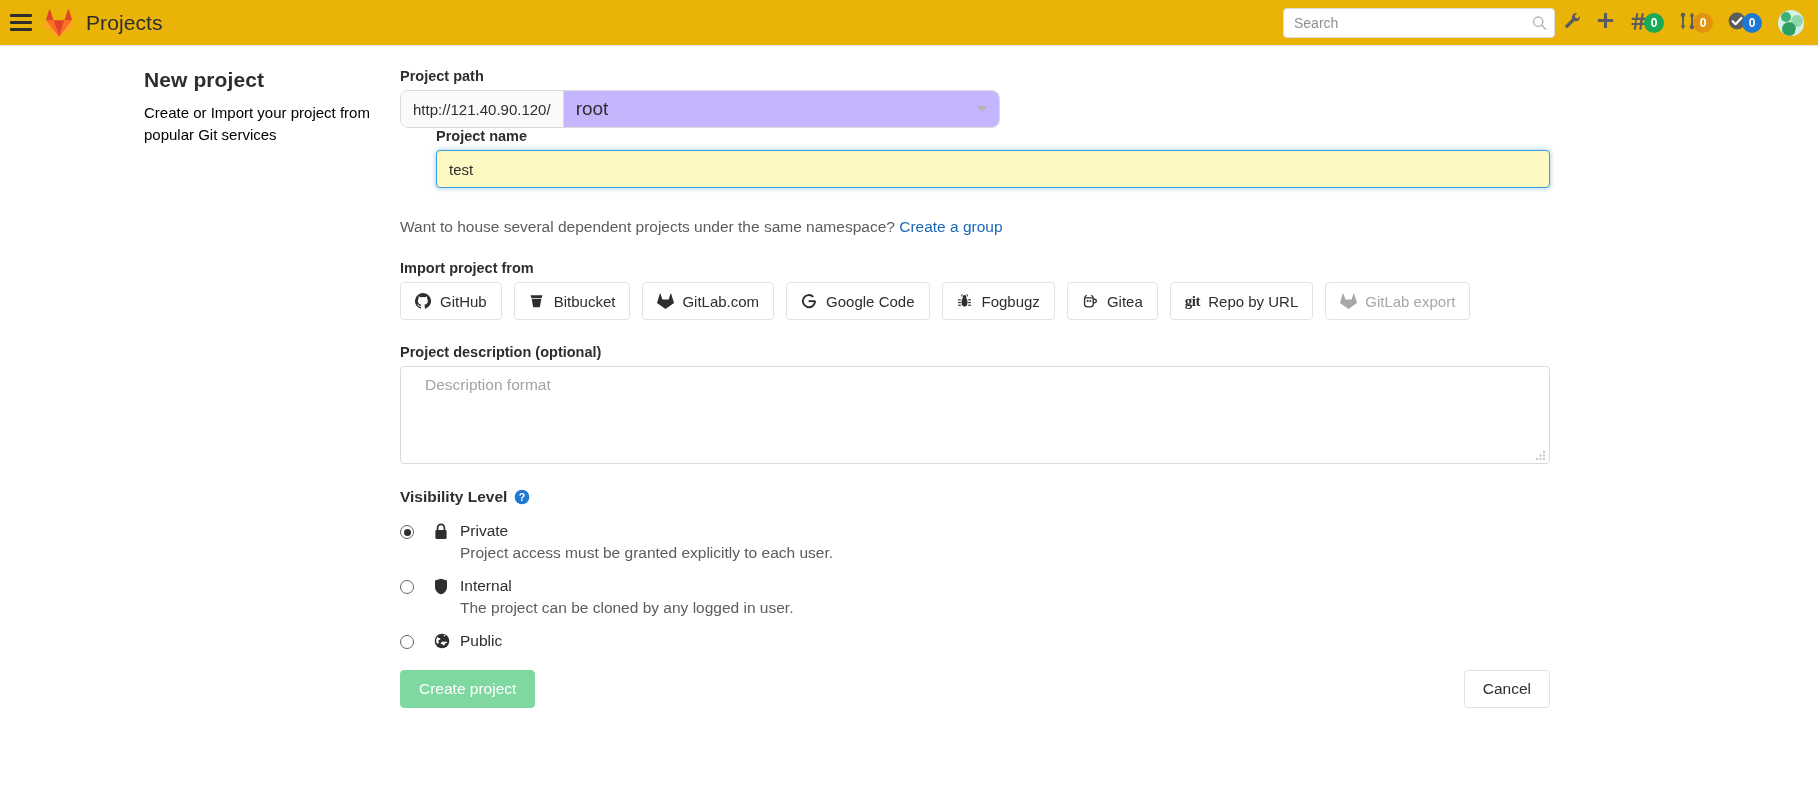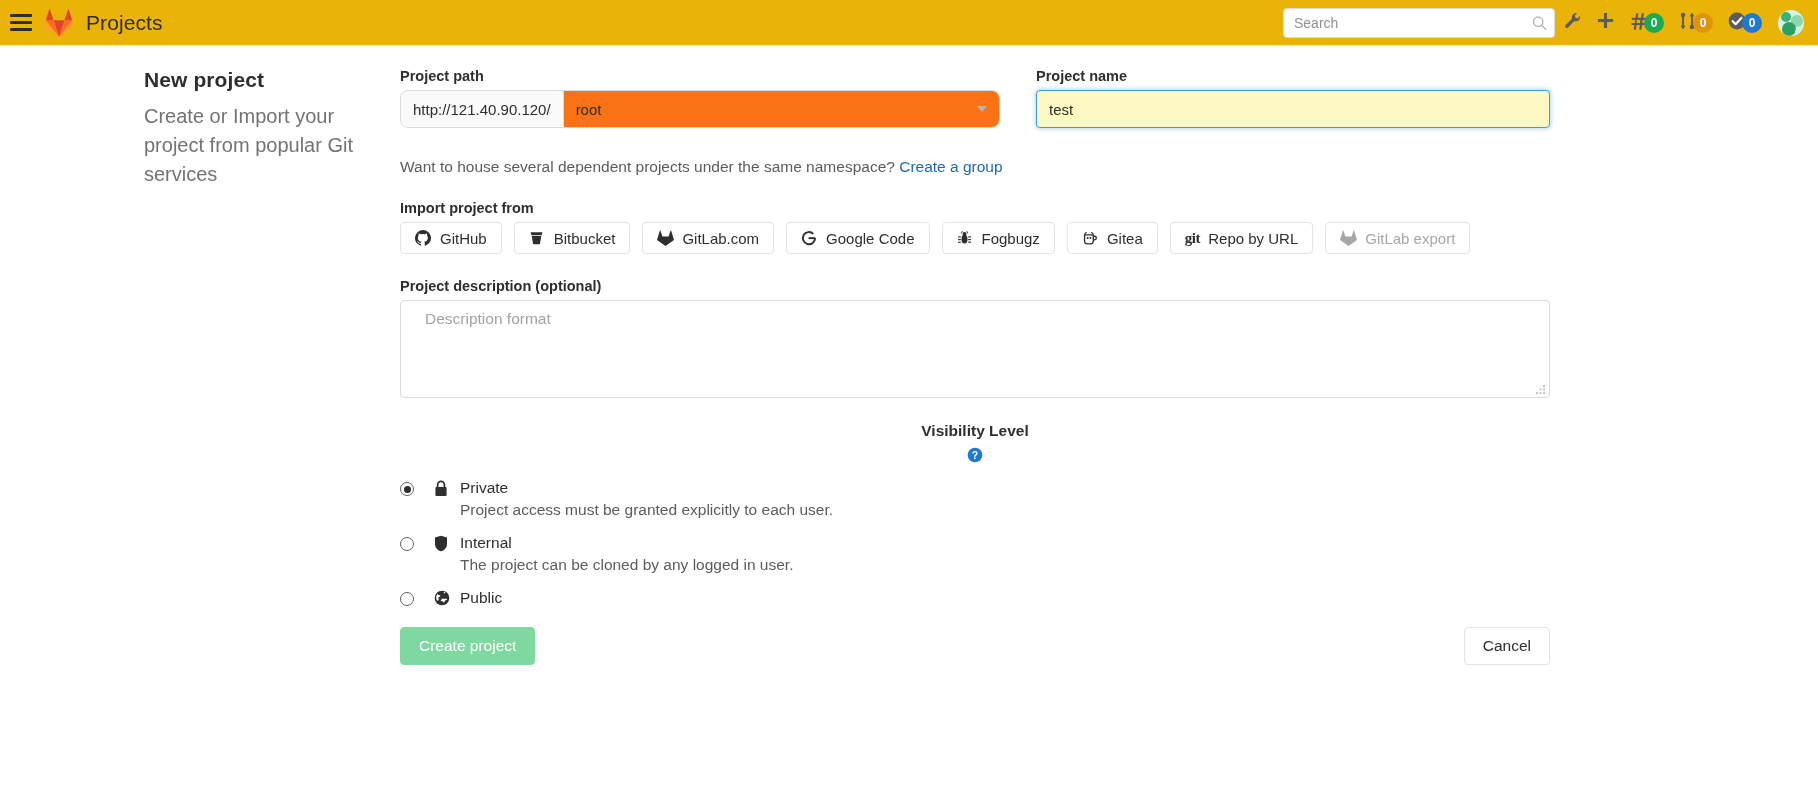--- a/index.html
+++ b/index.html
@@ -100,41 +100,41 @@
     flex: none;
   }
   .side-title {
     font-size: 21px;
     font-weight: 700;
     color: #2e2e2e;
     margin: 0 0 10px 0;
     letter-spacing: 0.1px;
   }
   .side-desc {
-    font-size: 20px;
-    color: #737373;
+    font-size: 15px;
+    color: #000000;
     line-height: 1.45;
     max-width: 370px;
   }
 
   .form-col {
     flex: 1 1 auto;
     padding-right: 110px;
     max-width: 1260px;
   }
 
   .lbl {
     display: block;
     font-size: 14.5px;
     font-weight: 700;
     color: #2e2e2e;
     margin-bottom: 6px;
   }
 
-  .row-two { display: flex; gap: 0; }
+  .row-two { display: flex; gap: 0; flex-direction: column; }
   .col-path { width: 600px; flex: none; }
   .col-name { flex: 1 1 auto; padding-left: 36px; }
 
   .input-group {
     display: flex;
     height: 38px;
     border: 1px solid #dbdbdb;
     border-radius: 8px;
     overflow: hidden;
     background: #fff;
@@ -146,24 +146,24 @@
     border-right: 1px solid #dbdbdb;
     font-size: 15px;
     color: #2e2e2e;
     white-space: nowrap;
   }
   .ig-select {
     flex: 1 1 auto;
     position: relative;
     display: flex; align-items: center;
     padding: 0 28px 0 12px;
-    font-size: 15px;
+    font-size: 19px;
     color: #2e2e2e;
     cursor: pointer;
-    background: #f97316;
+    background: #c4b5fd;
   }
   .caret {
     position: absolute; right: 12px; top: 50%;
     transform: translateY(-50%);
     width: 0; height: 0;
     border-left: 5.5px solid transparent;
     border-right: 5.5px solid transparent;
     border-top: 6px solid #b4b4b4;
   }
 
@@ -186,21 +186,21 @@
     font-size: 15.5px;
     color: #5c5c5c;
   }
   .namespace-hint a { color: #1b69b6; text-decoration: none; }
 
   .section { margin-top: 24px; }
 
   .import-row { display: flex; flex-wrap: wrap; gap: 12px; margin-top: 2px; }
   .import-btn {
     display: inline-flex; align-items: center; gap: 8px;
-    height: 32px;
+    height: 38px;
     padding: 0 14px;
     border: 1px solid #e3e3e3;
     border-radius: 4px;
     background: #fff;
     font-size: 15px;
     color: #2e2e2e;
     cursor: pointer;
     white-space: nowrap;
   }
   .import-btn.disabled { color: #a7a7a7; cursor: default; }
@@ -231,21 +231,20 @@
   .resize-grip {
     position: absolute; right: 4px; bottom: 5px;
     width: 11px; height: 11px;
     pointer-events: none;
   }
 
   .vis-title {
     display: flex; align-items: center; gap: 7px;
     font-size: 15.5px; font-weight: 700; color: #2e2e2e;
     margin-bottom: 16px;
-    flex-direction: column;
   }
   .help-icon { width: 16px; height: 16px; display: inline-flex; cursor: pointer; }
 
   .vis-opt { display: flex; align-items: flex-start; margin-bottom: 15px; }
   .radio {
     width: 14px; height: 14px;
     border: 1px solid #636363;
     border-radius: 50%;
     flex: none;
     margin: 3px 0 0 0;

